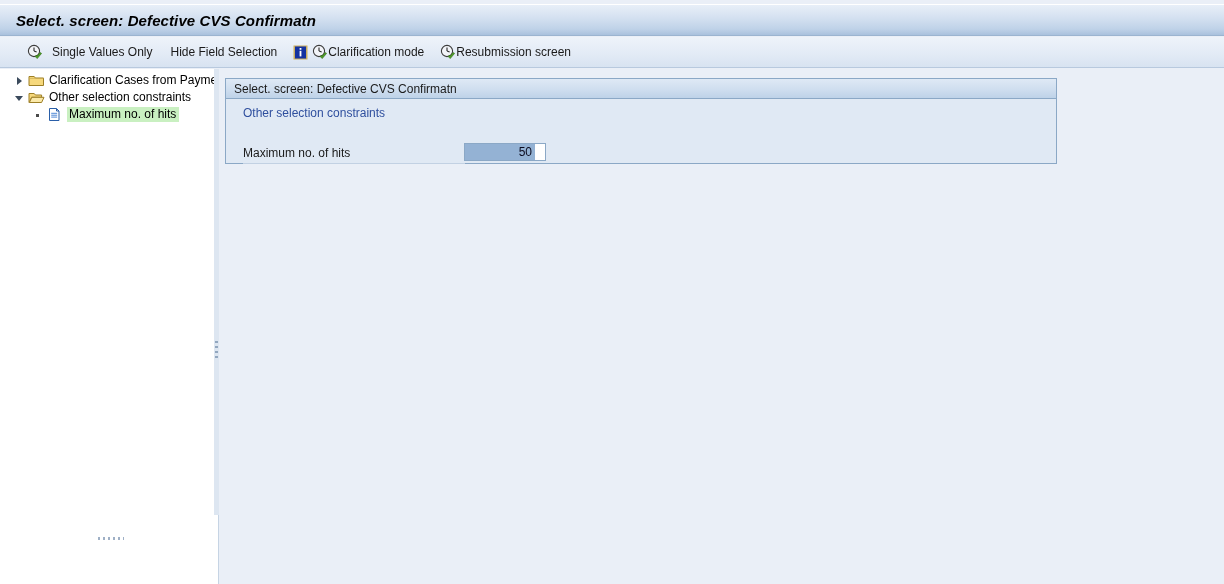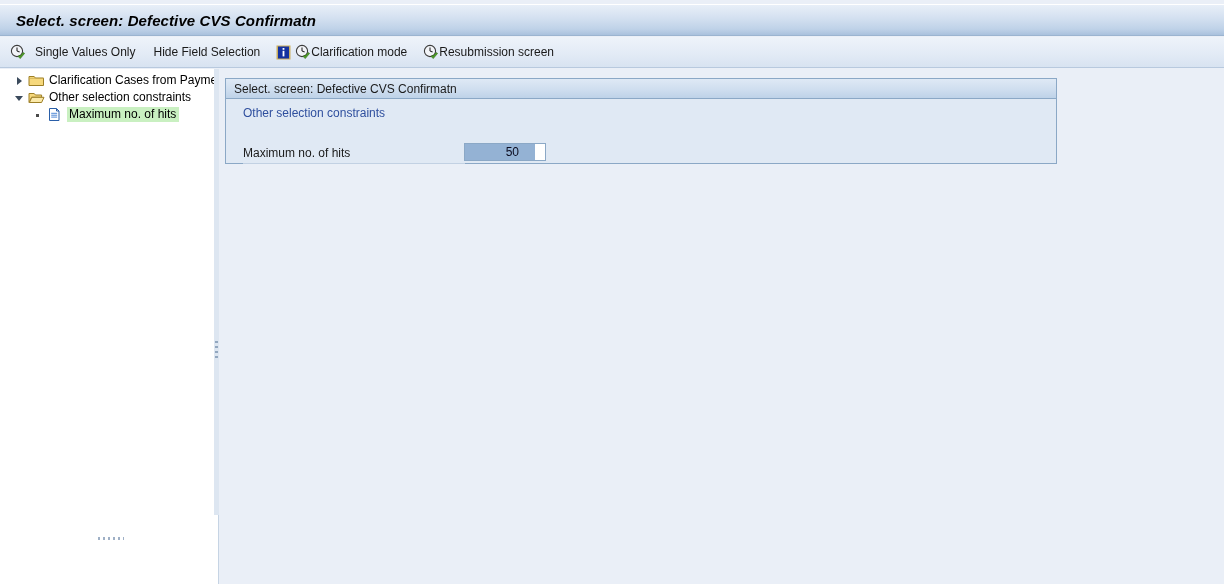--- a/index.html
+++ b/index.html
@@ -37,21 +37,21 @@
     white-space: nowrap;
   }
 
   
   .toolbar {
     position: absolute; left: 0; top: 37px;
     width: 1224px; height: 31px;
     background: linear-gradient(to bottom, #eef3fa 0%, #e3ebf6 55%, #d8e3f1 100%);
     border-bottom: 1px solid #b8c9de;
     display: flex; align-items: center;
-    padding-left: 10px;
+    padding-left: 27px;
   }
   .tb-item {
     display: flex; align-items: center;
     height: 22px;
     white-space: nowrap;
     font-size: 12px;
     color: #1a1a1a;
   }
   .tb-gap-b { margin-right: 18px; }
   .tb-gap-c { margin-right: 2px; }
@@ -204,21 +204,21 @@
     width: 82px; height: 18px;
     background: #ffffff;
     border: 1px solid #8ba8c6;
     display: flex; align-items: center;
   }
   .field-input .sel {
     width: 70px; height: 16px;
     background: #94b2d4;
     display: flex; align-items: center;
     justify-content: flex-end;
-    padding-right: 16px;
+    padding-right: 3px;
     font-size: 12px;
     color: #0a0a1e;
   }
 </style>
 </head>
 <body>
 
 <div id="app">
 
   <div class="titlebar">

